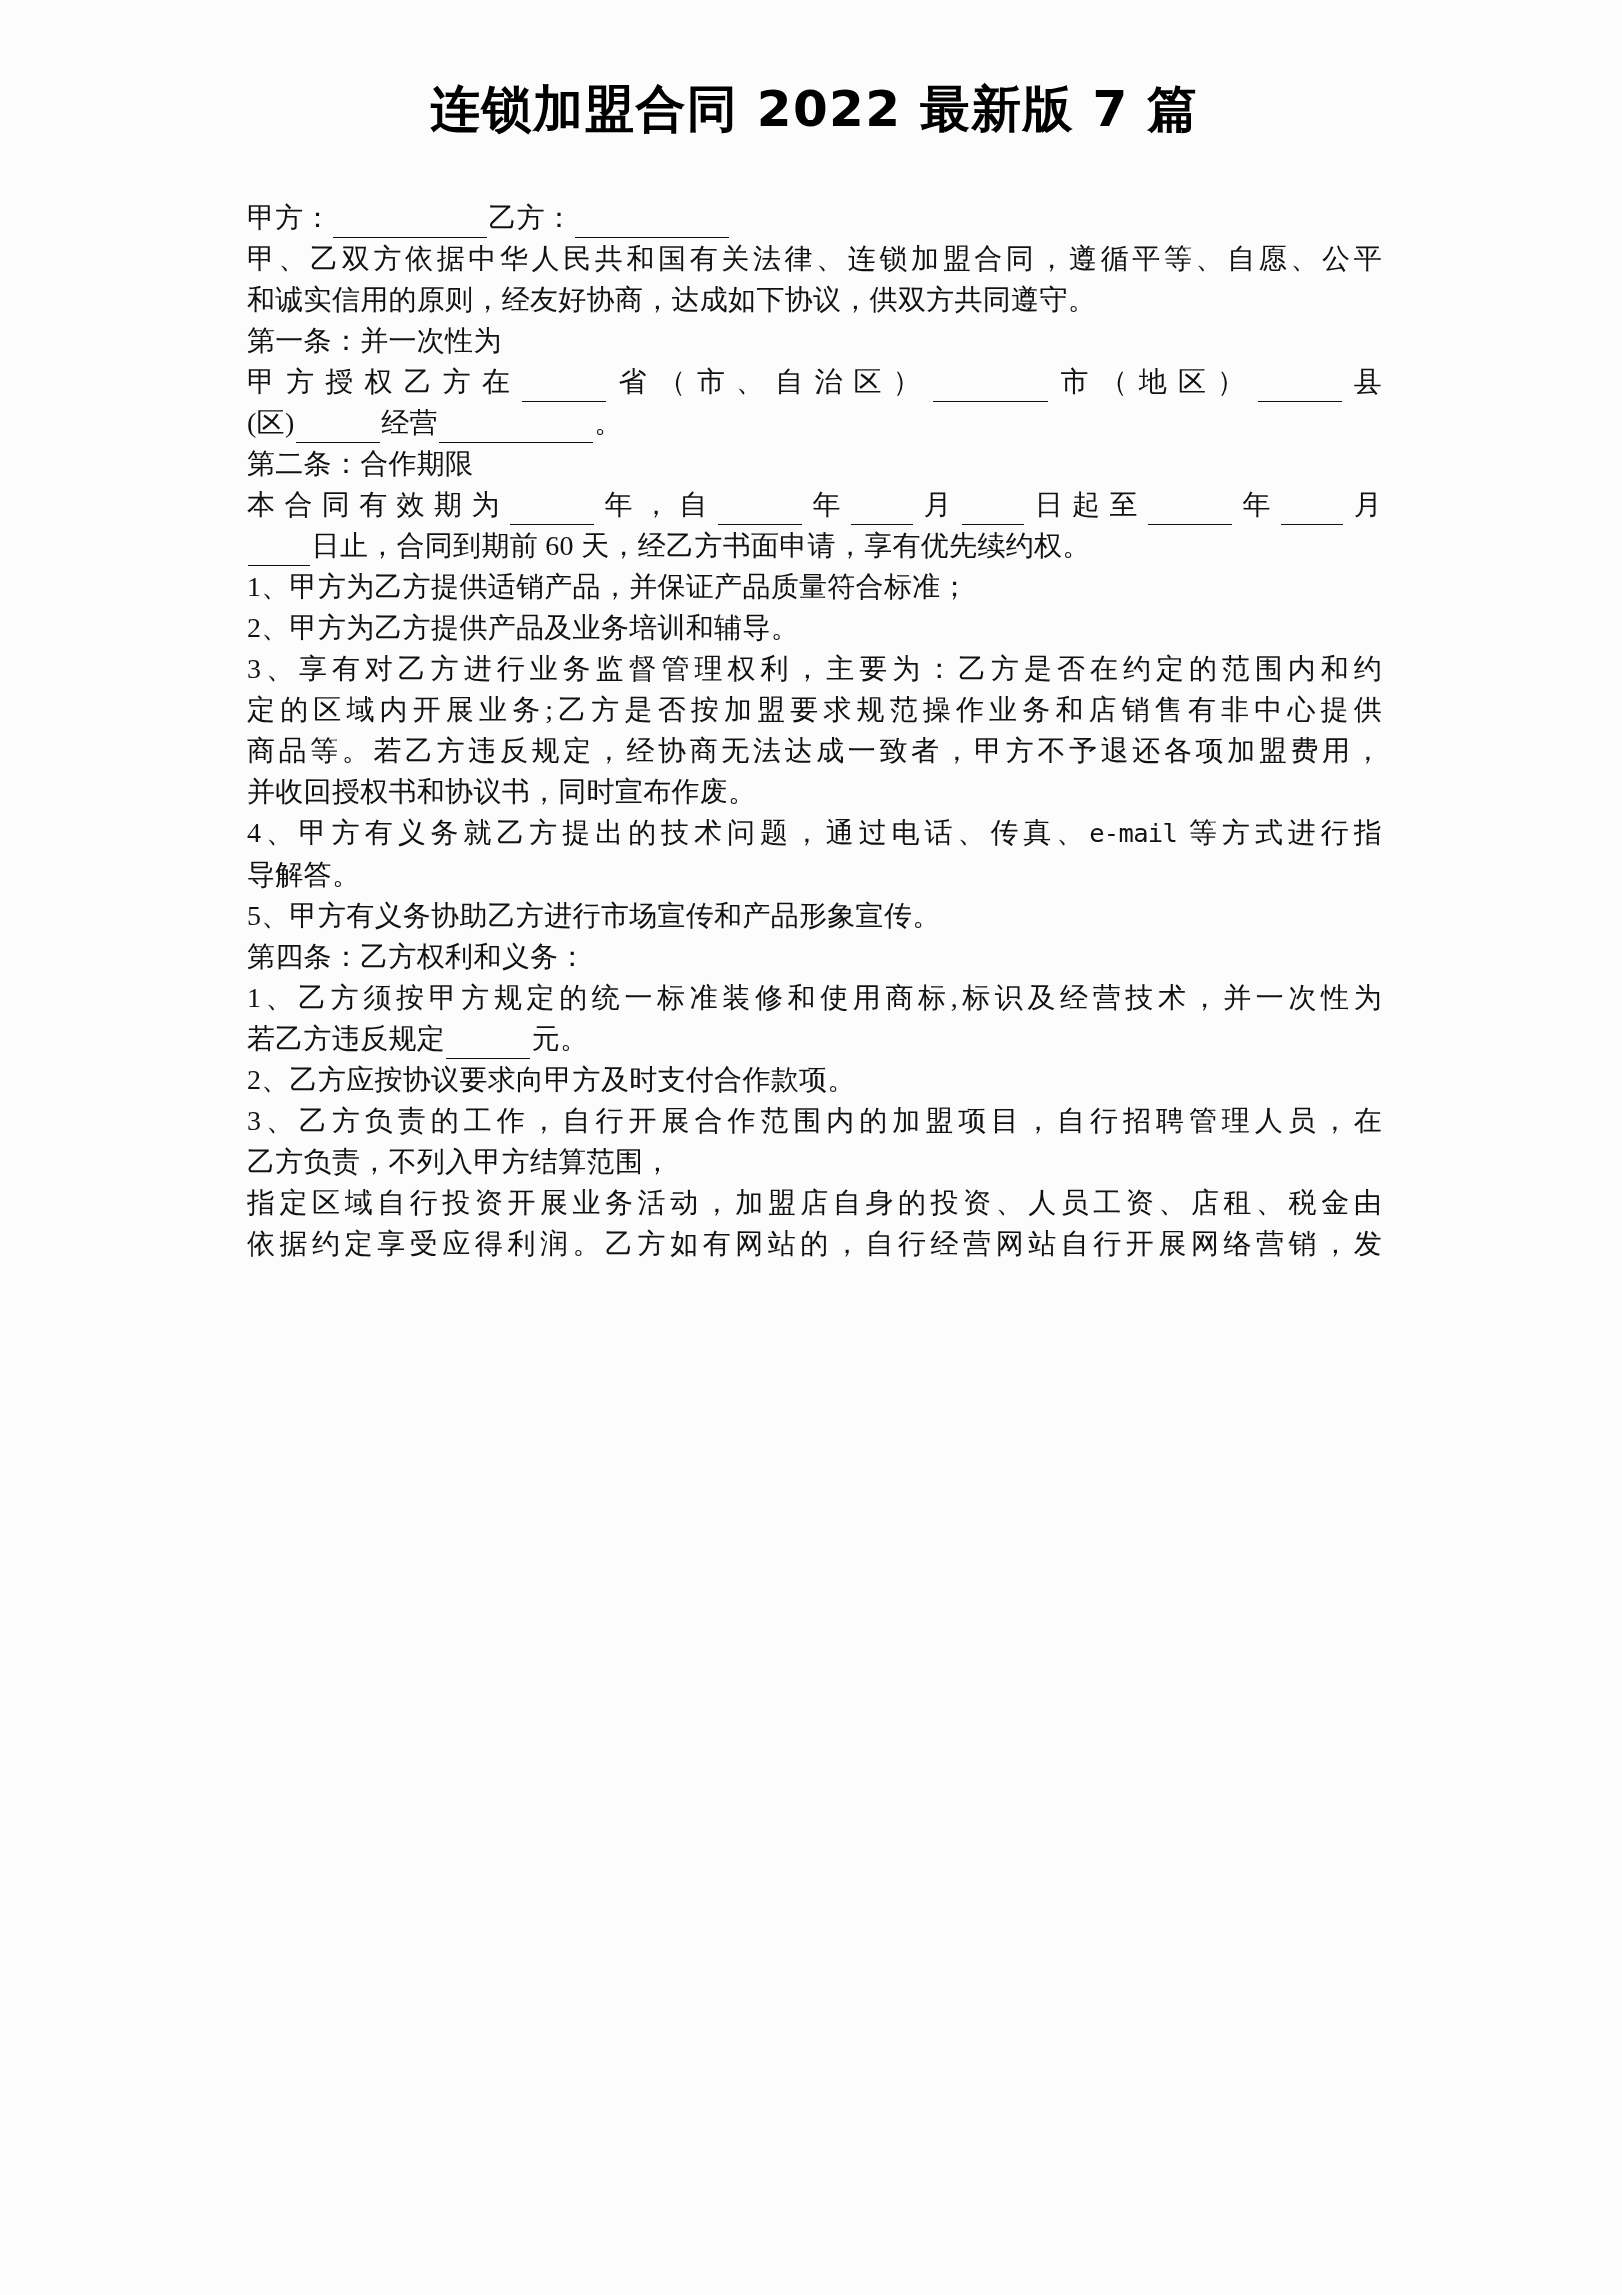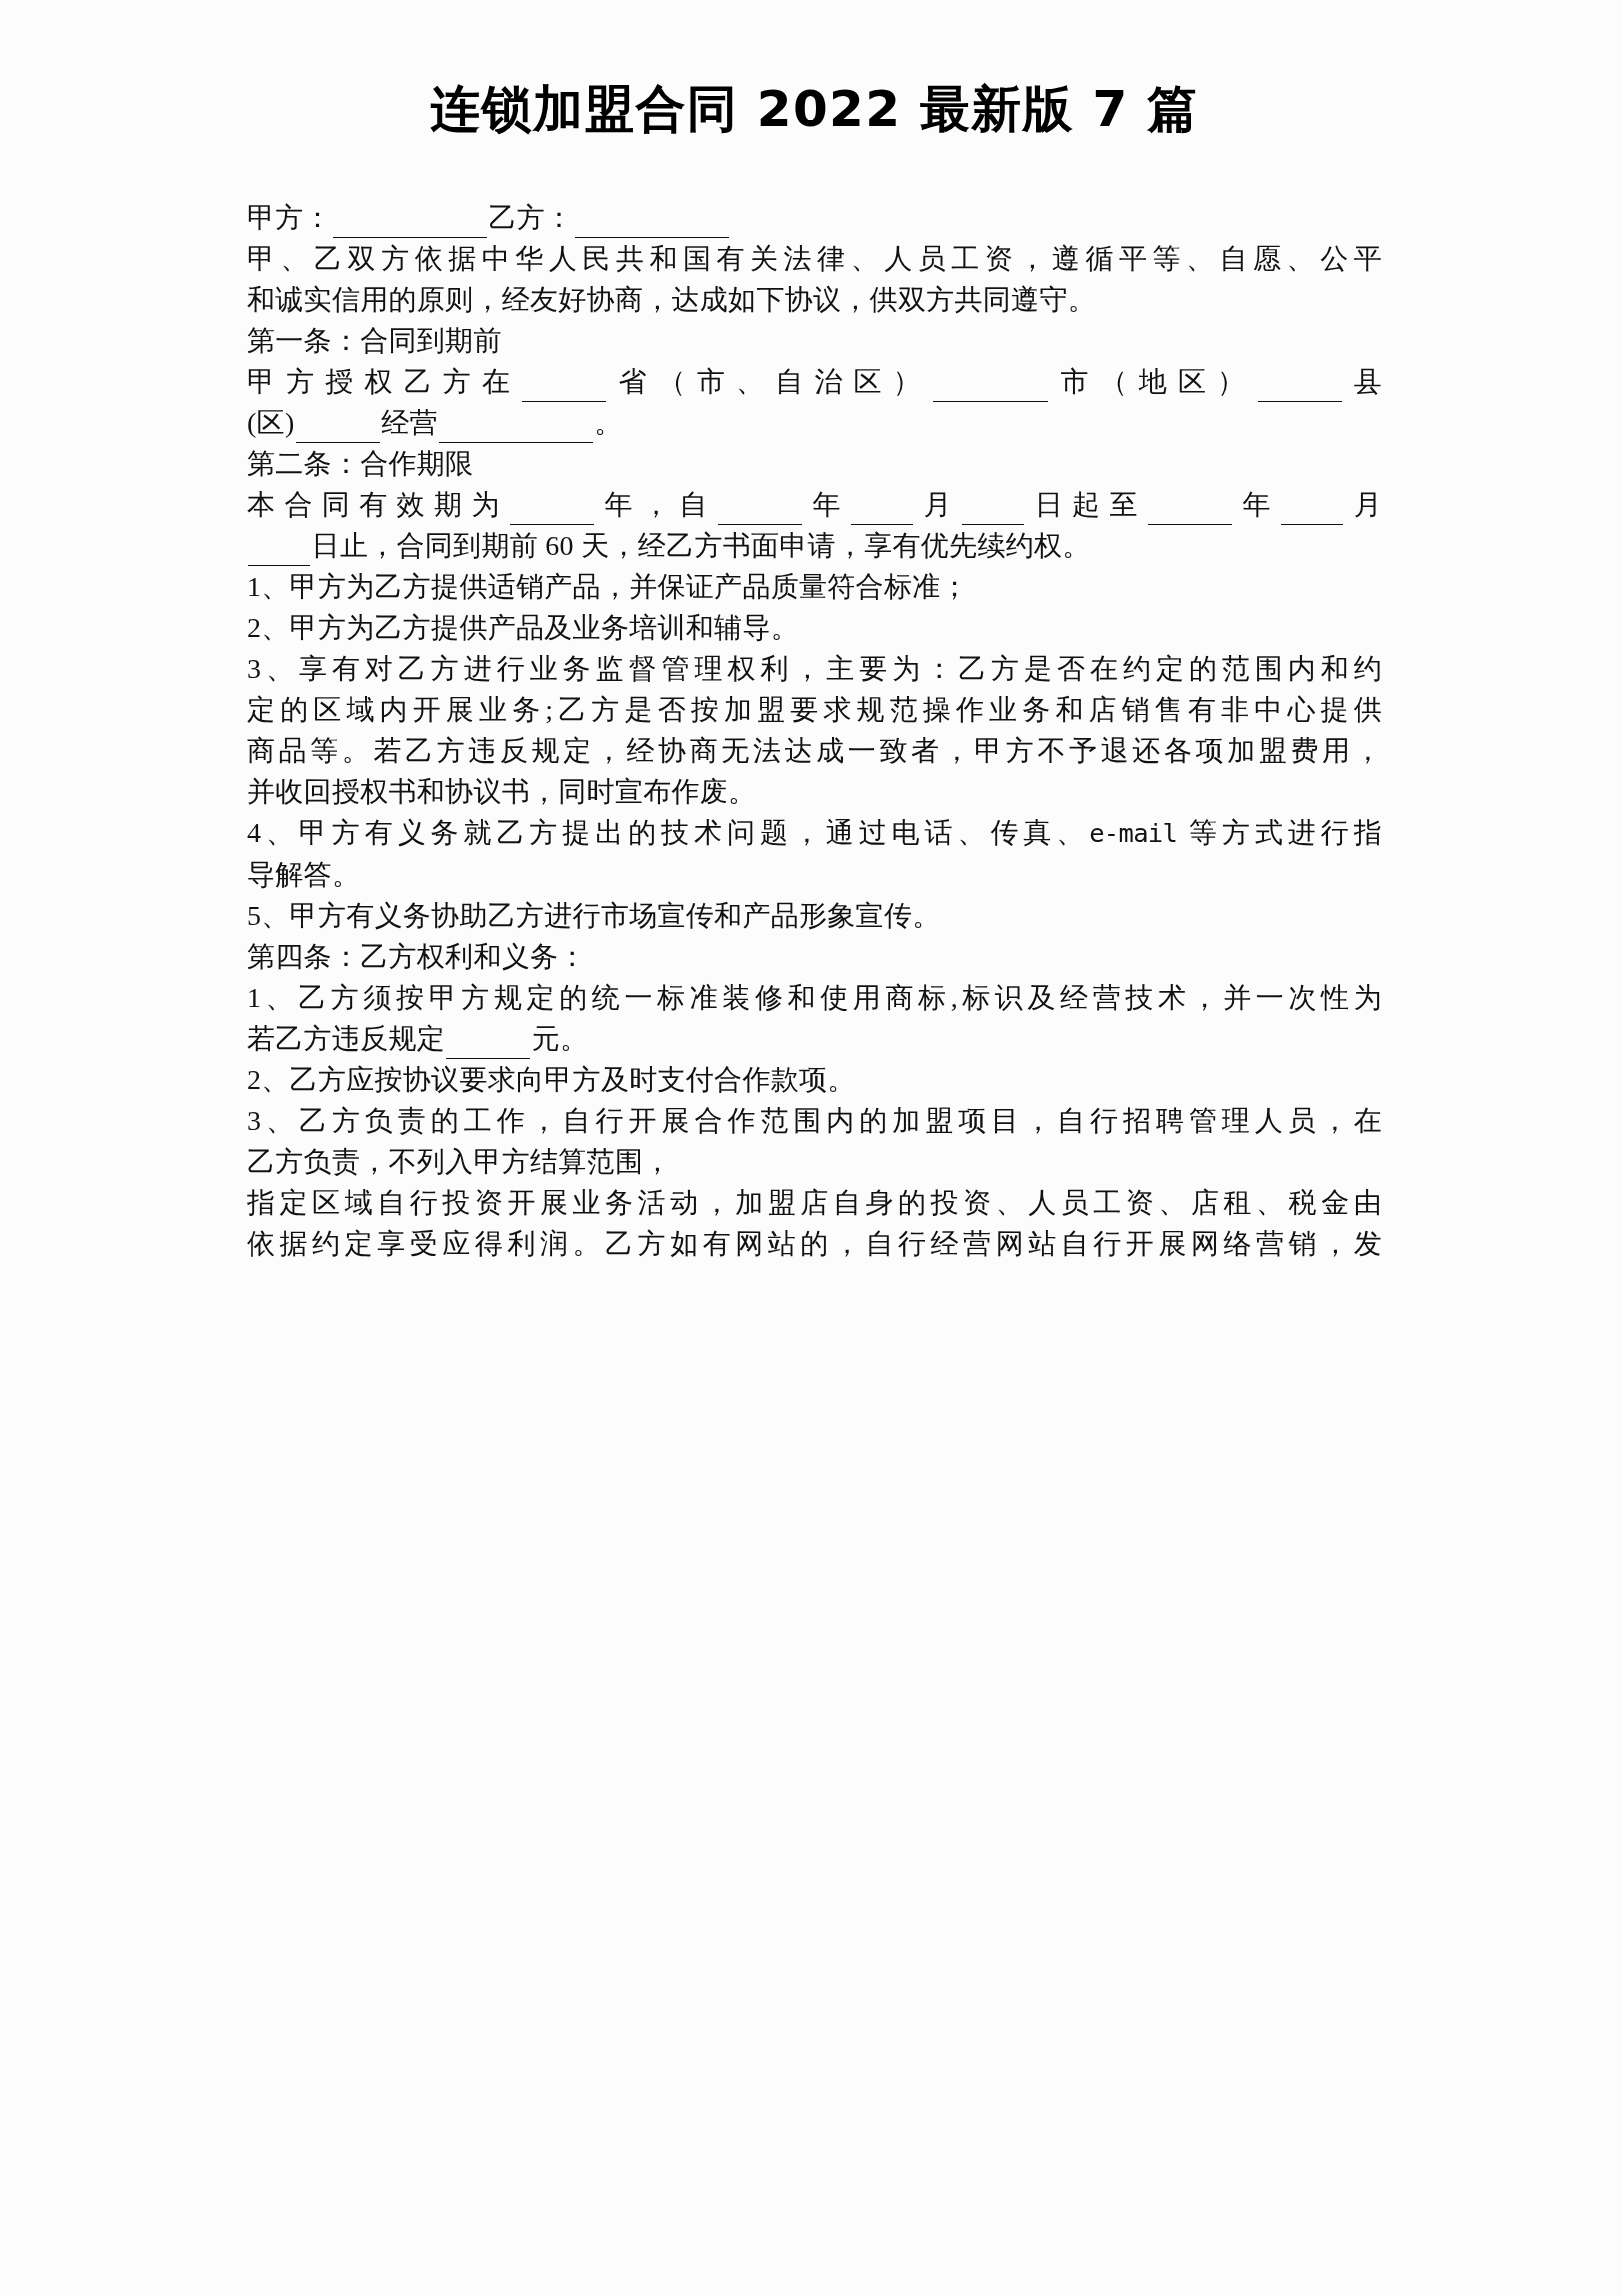--- a/index.html
+++ b/index.html
@@ -84,25 +84,25 @@
 
 <div class="page">
   <div class="content">
 
     <h1 class="doc-title">连锁加盟合同 2022 最新版 7 篇</h1>
 
     <div class="body-block">
 
       <p class="line plain"><span>甲方：</span><span class="blank b-xl"></span><span>乙方：</span><span class="blank b-xl"></span></p>
 
-      <p class="line spread">甲、乙双方依据中华人民共和国有关法律、人员工资，遵循平等、自愿、公平</p>
+      <p class="line spread">甲、乙双方依据中华人民共和国有关法律、连锁加盟合同，遵循平等、自愿、公平</p>
 
       <p class="line plain">和诚实信用的原则，经友好协商，达成如下协议，供双方共同遵守。</p>
 
-      <p class="line plain">第一条：合同到期前</p>
+      <p class="line plain">第一条：并一次性为</p>
 
       <p class="line spread"><span>甲方授权乙方在</span><span class="blank b-m"></span><span>省（市、自治区）</span><span class="blank b-l"></span><span>市（地区）</span><span class="blank b-m"></span><span>县</span></p>
 
       <p class="line plain"><span>(区)</span><span class="blank b-m"></span><span>经营</span><span class="blank b-xl"></span><span>。</span></p>
 
       <p class="line plain">第二条：合作期限</p>
 
       <p class="line spread"><span>本合同有效期为</span><span class="blank b-m"></span><span>年，自</span><span class="blank b-m"></span><span>年</span><span class="blank b-s"></span><span>月</span><span class="blank b-s"></span><span>日起至</span><span class="blank b-m"></span><span>年</span><span class="blank b-s"></span><span>月</span></p>
 
       <p class="line plain"><span class="blank b-s"></span><span>日止，合同到期前 60 天，经乙方书面申请，享有优先续约权。</span></p>

